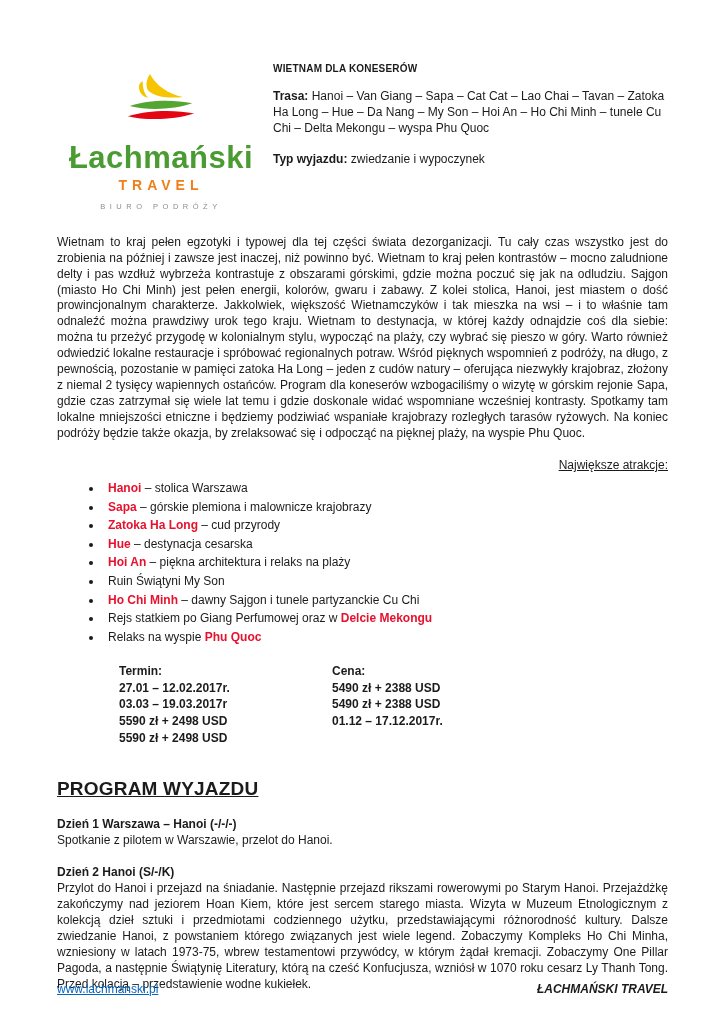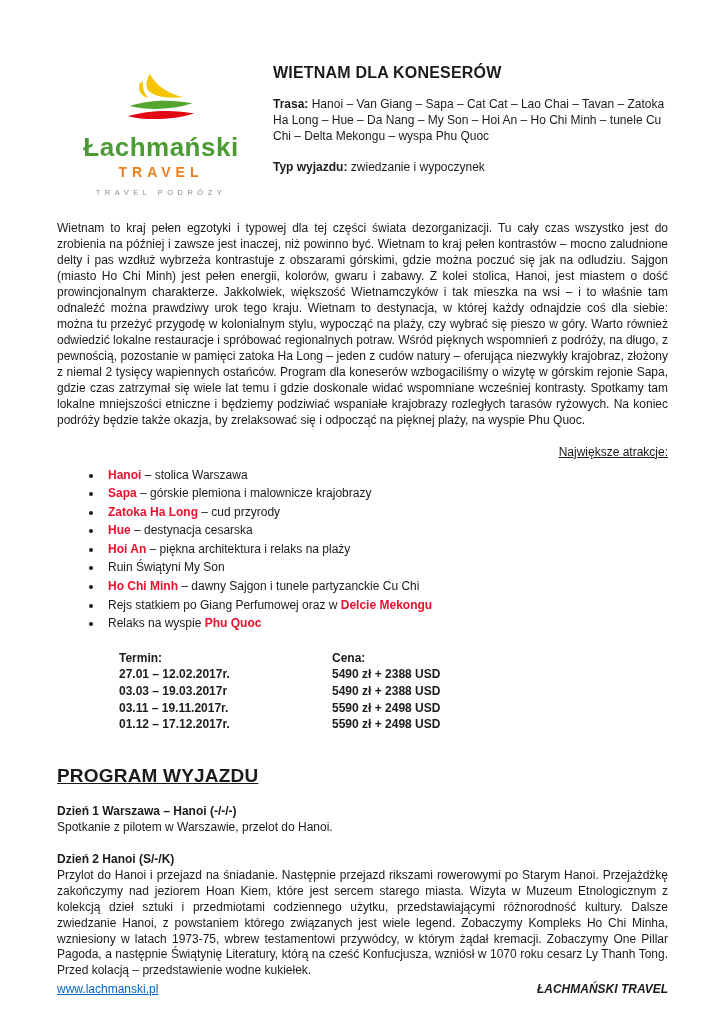--- a/index.html
+++ b/index.html
@@ -8,25 +8,25 @@
     width: 725px; height: 1024px; position: relative; overflow: hidden;
     background: #ffffff;
     font-family: "Liberation Sans", sans-serif;
     font-size: 12px; line-height: 1.33; color: #1b1b1b;
     padding: 58px 57px 0 57px;
     margin: 0 auto;
   }
   
   .doc-header { display: flex; align-items: flex-start; }
   .logo { width: 208px; flex: none; display: flex; flex-direction: column; align-items: center; padding-top: 14px; }
-  .logo-name { font-size: 26px; font-weight: bold; color: var(--logo-green, #4b9b33); letter-spacing: 0.5px; margin-top: 2px; line-height: 1.1; }
+  .logo-name { font-size: 31px; font-weight: bold; color: var(--logo-green, #4b9b33); letter-spacing: 0.5px; margin-top: 10px; line-height: 1.1; }
   .logo-travel { font-size: 14px; font-weight: bold; color: var(--logo-orange, #ee7f1b); letter-spacing: 5px; margin-top: 1px; text-align: right; }
   .logo-tagline { font-size: 7.5px; letter-spacing: 4.5px; color: #8d8d8d; margin-top: 7px; white-space: nowrap; }
   .header-text { flex: 1; padding-left: 8px; }
-  .doc-title { font-size: 16px; font-weight: bold; margin-top: 4px; letter-spacing: 0.2px; }
+  .doc-title { font-size: 10px; font-weight: bold; margin-top: 4px; letter-spacing: 0.2px; }
   .route { margin-top: 14px; }
   .trip-type { margin-top: 15px; }
   
   .intro { margin-top: 23px; text-align: justify; }
   .attr-heading { margin-top: 16px; text-align: right; }
   .attr-heading .u { text-decoration: underline; }
   .attractions { list-style: disc; margin: 5px 0 0 0; padding-left: 46px; }
   .attractions li { line-height: 1.55; padding-left: 5px; }
   .hl { color: var(--highlight-red, #e8112d); font-weight: bold; }
   .pricing { margin: 17px 0 0 62px; display: grid; grid-template-columns: 213px auto; justify-content: start; font-weight: bold; line-height: 1.38; }
@@ -47,21 +47,21 @@
   <header class="doc-header">
     <div class="logo">
       <svg viewBox="0 0 100 64" width="92" height="59" aria-hidden="true">
         <path d="M38 2 C44 14 58 24 74 27 C58 29 44 27 36 20 C33 15 34 8 38 2 Z" fill="var(--logo-yellow, #f6c500)"></path>
         <path d="M30 10 C30 18 32 24 36 28 C30 27 26 22 26 16 C26 13 28 11 30 10 Z" fill="var(--logo-yellow, #f6c500)"></path>
         <path d="M16 37 C36 30 64 30 84 34 C64 41 36 42 16 37 Z" fill="var(--logo-wave-green, #55a630)"></path>
         <path d="M14 48 C36 41 66 41 86 45 C64 52 34 53 14 48 Z" fill="var(--logo-wave-red, #e30613)"></path>
       </svg>
       <div class="logo-name">Łachmański</div>
       <div class="logo-travel">TRAVEL</div>
-      <div class="logo-tagline">TRAVEL PODRÓŻY</div>
+      <div class="logo-tagline">BIURO PODRÓŻY</div>
     </div>
     <div class="header-text">
       <h1 class="doc-title">WIETNAM DLA KONESERÓW</h1>
       <p class="route"><b>Trasa:</b> <span>Hanoi – Van Giang – Sapa – Cat Cat – Lao Chai – Tavan – Zatoka Ha Long – Hue – Da Nang – My Son – Hoi An – Ho Chi Minh – tunele Cu Chi – Delta Mekongu – wyspa Phu Quoc</span></p>
       <p class="trip-type"><b>Typ wyjazdu:</b> <span>zwiedzanie i wypoczynek</span></p>
     </div>
   </header>
 
   <p class="intro">Wietnam to kraj pełen egzotyki i typowej dla tej części świata dezorganizacji. Tu cały czas wszystko jest do zrobienia na później i zawsze jest inaczej, niż powinno być. Wietnam to kraj pełen kontrastów – mocno zaludnione delty i pas wzdłuż wybrzeża kontrastuje z obszarami górskimi, gdzie można poczuć się jak na odludziu. Sajgon (miasto Ho Chi Minh) jest pełen energii, kolorów, gwaru i zabawy. Z kolei stolica, Hanoi, jest miastem o dość prowincjonalnym charakterze. Jakkolwiek, większość Wietnamczyków i tak mieszka na wsi – i to właśnie tam odnaleźć można prawdziwy urok tego kraju. Wietnam to destynacja, w której każdy odnajdzie coś dla siebie: można tu przeżyć przygodę w kolonialnym stylu, wypocząć na plaży, czy wybrać się pieszo w góry. Warto również odwiedzić lokalne restauracje i spróbować regionalnych potraw. Wśród pięknych wspomnień z podróży, na długo, z pewnością, pozostanie w pamięci zatoka Ha Long – jeden z cudów natury – oferująca niezwykły krajobraz, złożony z niemal 2 tysięcy wapiennych ostańców. Program dla koneserów wzbogaciliśmy o wizytę w górskim rejonie Sapa, gdzie czas zatrzymał się wiele lat temu i gdzie doskonale widać wspomniane wcześniej kontrasty. Spotkamy tam lokalne mniejszości etniczne i będziemy podziwiać wspaniałe krajobrazy rozległych tarasów ryżowych. Na koniec podróży będzie także okazja, by zrelaksować się i odpocząć na pięknej plaży, na wyspie Phu Quoc.</p>
 
@@ -78,21 +78,20 @@
       <li><span>Relaks na wyspie </span><span class="hl">Phu Quoc</span></li>
     </ul>
 
   <div class="pricing">
     <div>Termin:</div>
     <div>Cena:</div>
   <div>27.01 – 12.02.2017r.</div>
       <div>5490 zł + 2388 USD</div>
       <div>03.03 – 19.03.2017r</div>
       <div>5490 zł + 2388 USD</div>
-      <div>03.11 – 19.11.2017r.</div>
       <div>5590 zł + 2498 USD</div>
       <div>01.12 – 17.12.2017r.</div>
       <div>5590 zł + 2498 USD</div>
     </div>
 
   <h2 class="program-heading">PROGRAM WYJAZDU</h2>
   <div>
       <div class="day">
         <p class="day-title">Dzień 1 Warszawa – Hanoi (-/-/-)</p>
         <p class="day-text">Spotkanie z pilotem w Warszawie, przelot do Hanoi.</p>

